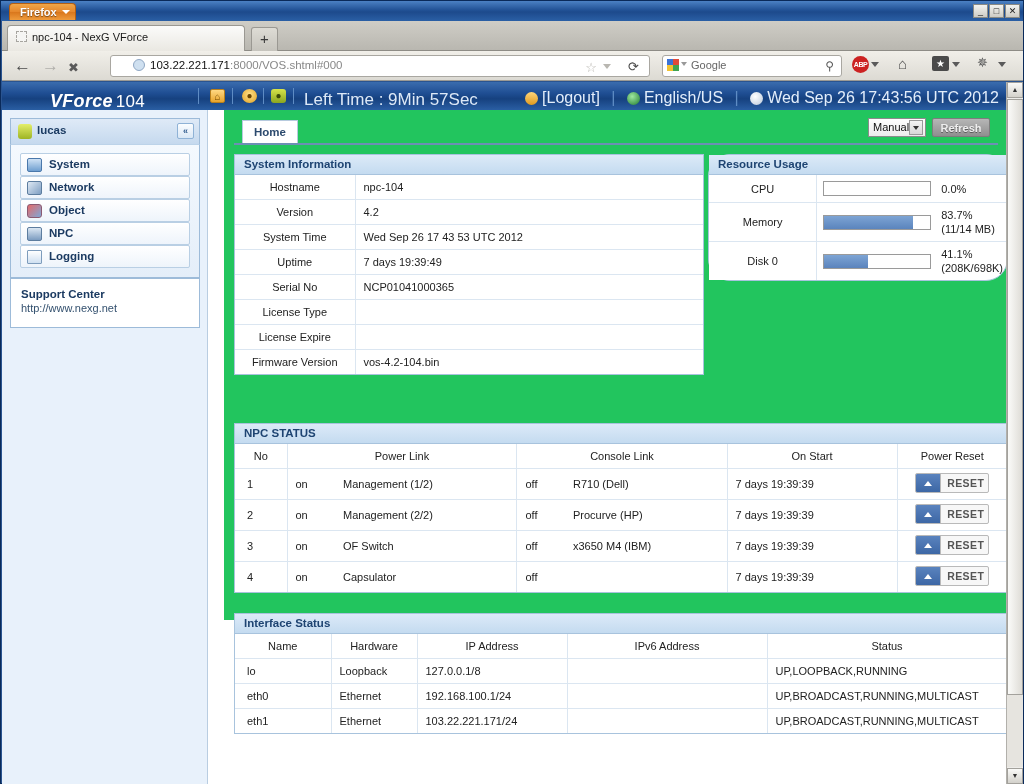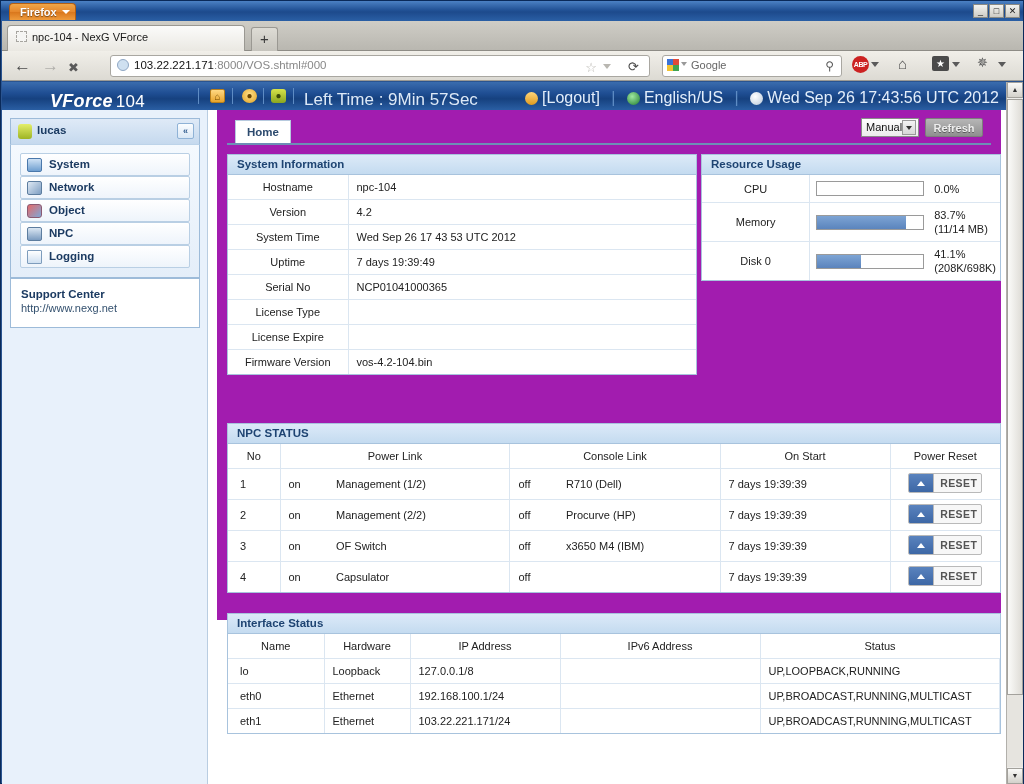--- a/index.html
+++ b/index.html
@@ -77,21 +77,21 @@
     background:linear-gradient(to bottom,#f1efe9,#dcdad3);
     border-bottom:1px solid #9c9a94;
   }
   .navarrow { position:absolute; top:6px; color:#4c4c4c; font-size:17px; line-height:17px; }
   #back { left:12px; color:#4a4a4a; }
   #fwd  { left:40px; color:#b0aeaa; }
   #stop { left:66px; top:8px; font-size:13px; color:#5a5a5a; }
   #urlbar {
     position:absolute; left:108px; top:4px; width:540px; height:22px;
     background:#fff; border:1px solid #a9a7a1; border-radius:3px;
-    padding:3px 0 0 6px; font-size:11.5px; color:#555; overflow:hidden; white-space:nowrap;
+    padding:3px 0 0 22px; font-size:11.5px; color:#555; overflow:hidden; white-space:nowrap;
   }
   #urlbar .globe {
     display:inline-block; width:12px;height:12px;border-radius:50%;
     border:1px solid #8fa7c4; background:#cfe0f0; vertical-align:-2px; margin-right:5px;
   }
   #urlbar .host { color:#111; font-weight:normal; }
   #urlbar .rest { color:#888; }
   #urlbar .star {
     position:absolute; right:52px; top:4px; color:#b9b7b1; font-size:13px;
   }
@@ -196,21 +196,21 @@
     padding:9px 10px 12px 10px; height:50px;
   }
   #guidebody .t { font-weight:bold; font-size:11.5px; color:#1b3a61; }
   #guidebody .u { font-size:11px; color:#33506e; margin-top:2px; }
   #sidebg {
     position:absolute; left:0; top:28px; width:206px; height:674px;
     background:#e8f1fb; border-right:1px solid #b9cde1;
   }
 
   
-  #main { position:absolute; left:215px; top:28px; width:784px; height:510px; background:#a21caf; }
+  #main { position:absolute; left:222px; top:28px; width:784px; height:510px; background:#22c55e; }
   #tabrow { position:absolute; left:10px; top:6px; width:764px; height:28px; }
   #hometab {
     position:absolute; left:8px; top:4px; width:56px; height:24px;
     background:#fff; border:1px solid #b7cade; border-bottom:1px solid #fff;
     text-align:center; padding-top:5px; font-size:11.5px; font-weight:bold; color:#2c4a6e;
   }
   #tabline { position:absolute; left:0; top:27px; width:764px; height:2px; background:#6d8fb5; }
   #manualsel {
     position:absolute; right:72px; top:2px; width:58px; height:19px;
     background:linear-gradient(to bottom,#fefefe,#ececec);
@@ -462,21 +462,21 @@
                 <td></td>
               </tr>
               <tr>
                 <td class="lbl" style="width:120px">Firmware Version</td>
                 <td>vos-4.2-104.bin</td>
               </tr>
             </tbody>
         </table>
       </div>
 
-      <div class="card" style="left:484px; top:44px; width:300px;">
+      <div class="card" style="left:484px; top:44px; width:300px;border-radius:22px;">
         <div class="card-hdr">Resource Usage</div>
         <table class="t">
           <tbody id="resource-body">
               <tr>
                 <td class="lbl" style="width: 108px;">CPU</td>
                 <td style="padding: 6px;">
                   <div class="bar">
                     <div class="fill" style="width:0px"></div>
                   </div>
                 </td>

